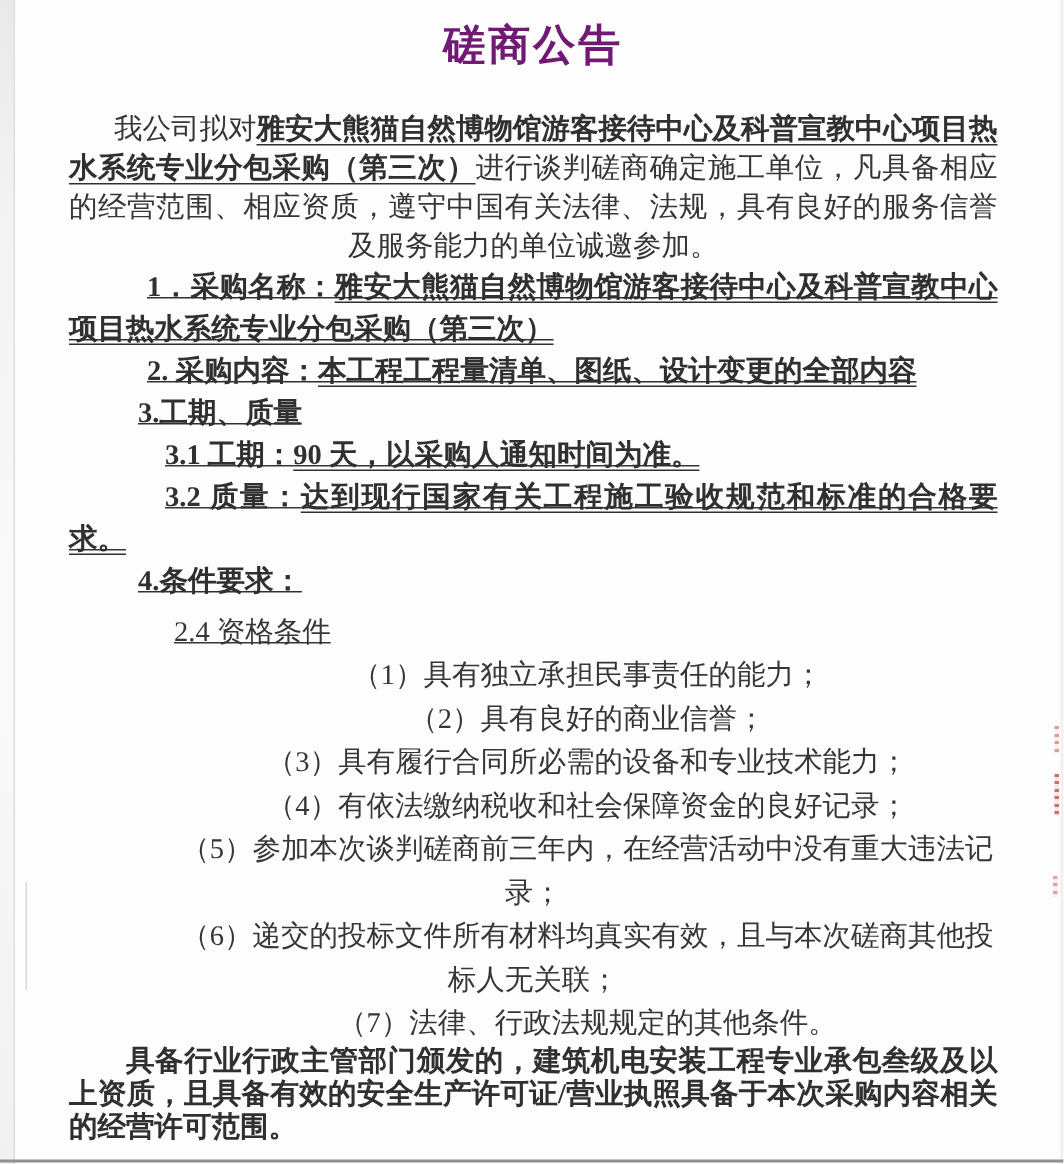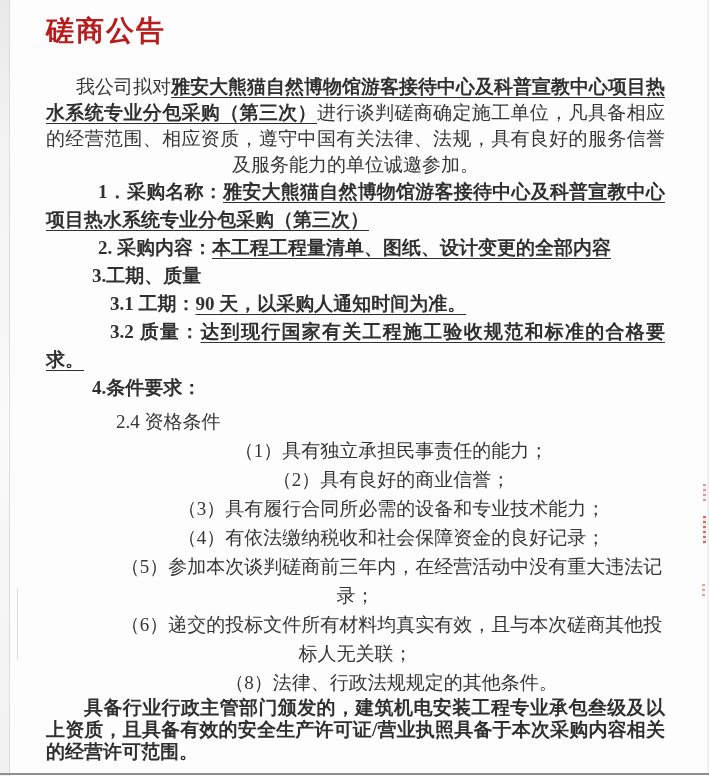--- a/index.html
+++ b/index.html
@@ -18,33 +18,34 @@
     box-sizing: border-box;
     padding: 14px 44px 0 46px;
     font-size: 19px;
   }
   p { margin: 0; text-align: center; }
   .title {
     margin: 0 0 0 0;
     font-size: 28px;
     line-height: 34px;
     font-weight: 600;
+    text-align: center;
     letter-spacing: 2px;
-    color: #b91c1c;
+    color: #701a75;
   }
   .intro {
     margin-top: 26px;
     line-height: 26px;
     text-align: justify;
     text-align-last: center;
     text-indent: 30px;
   }
   .b { font-weight: bold; color: #303030; }
   .u { text-decoration: underline; text-decoration-thickness: 1px; text-underline-offset: 4px; }
-  .line { line-height: 28px; text-align: justify; }
+  .line { line-height: 28px; text-align: justify; text-decoration: underline; }
   .ind-s  { text-indent: 46px; }   
   .ind-m  { text-indent: 52px; }   
   .ind-l  { text-indent: 64px; }   
   .ind-xl { text-indent: 70px; }   
   .h41 { margin-top: 6px; }
   .qual { line-height: 29px; text-indent: 72px; }
   .s42 { line-height: 24px; text-indent: 64px; }
   .cred { line-height: 22px; text-indent: 38px; text-align: justify; }
 
   
@@ -96,21 +97,21 @@
   <p class="line ind-s b">4.条件要求：</p>
 
   <p class="line ind-xl h41">2.4 资格条件</p>
 
   <p class="qual">（1）具有独立承担民事责任的能力；</p>
   <p class="qual">（2）具有良好的商业信誉；</p>
   <p class="qual">（3）具有履行合同所必需的设备和专业技术能力；</p>
   <p class="qual">（4）有依法缴纳税收和社会保障资金的良好记录；</p>
   <p class="qual">（5）参加本次谈判磋商前三年内，在经营活动中没有重大违法记录；</p>
   <p class="qual">（6）递交的投标文件所有材料均真实有效，且与本次磋商其他投标人无关联；</p>
-  <p class="qual">（8）法律、行政法规规定的其他条件。</p>
+  <p class="qual">（7）法律、行政法规规定的其他条件。</p>
 
 
   <p class="cred b">具备行业行政主管部门颁发的，建筑机电安装工程专业承包叁级及以上资质，且具备有效的安全生产许可证/营业执照具备于本次采购内容相关的经营许可范围。</p>
 
 </div>
 
 <div class="edge-left"></div>
 <div class="edge-right"></div>
 <div class="artifact-vline"></div>
 <div class="red-mark m1"></div>

